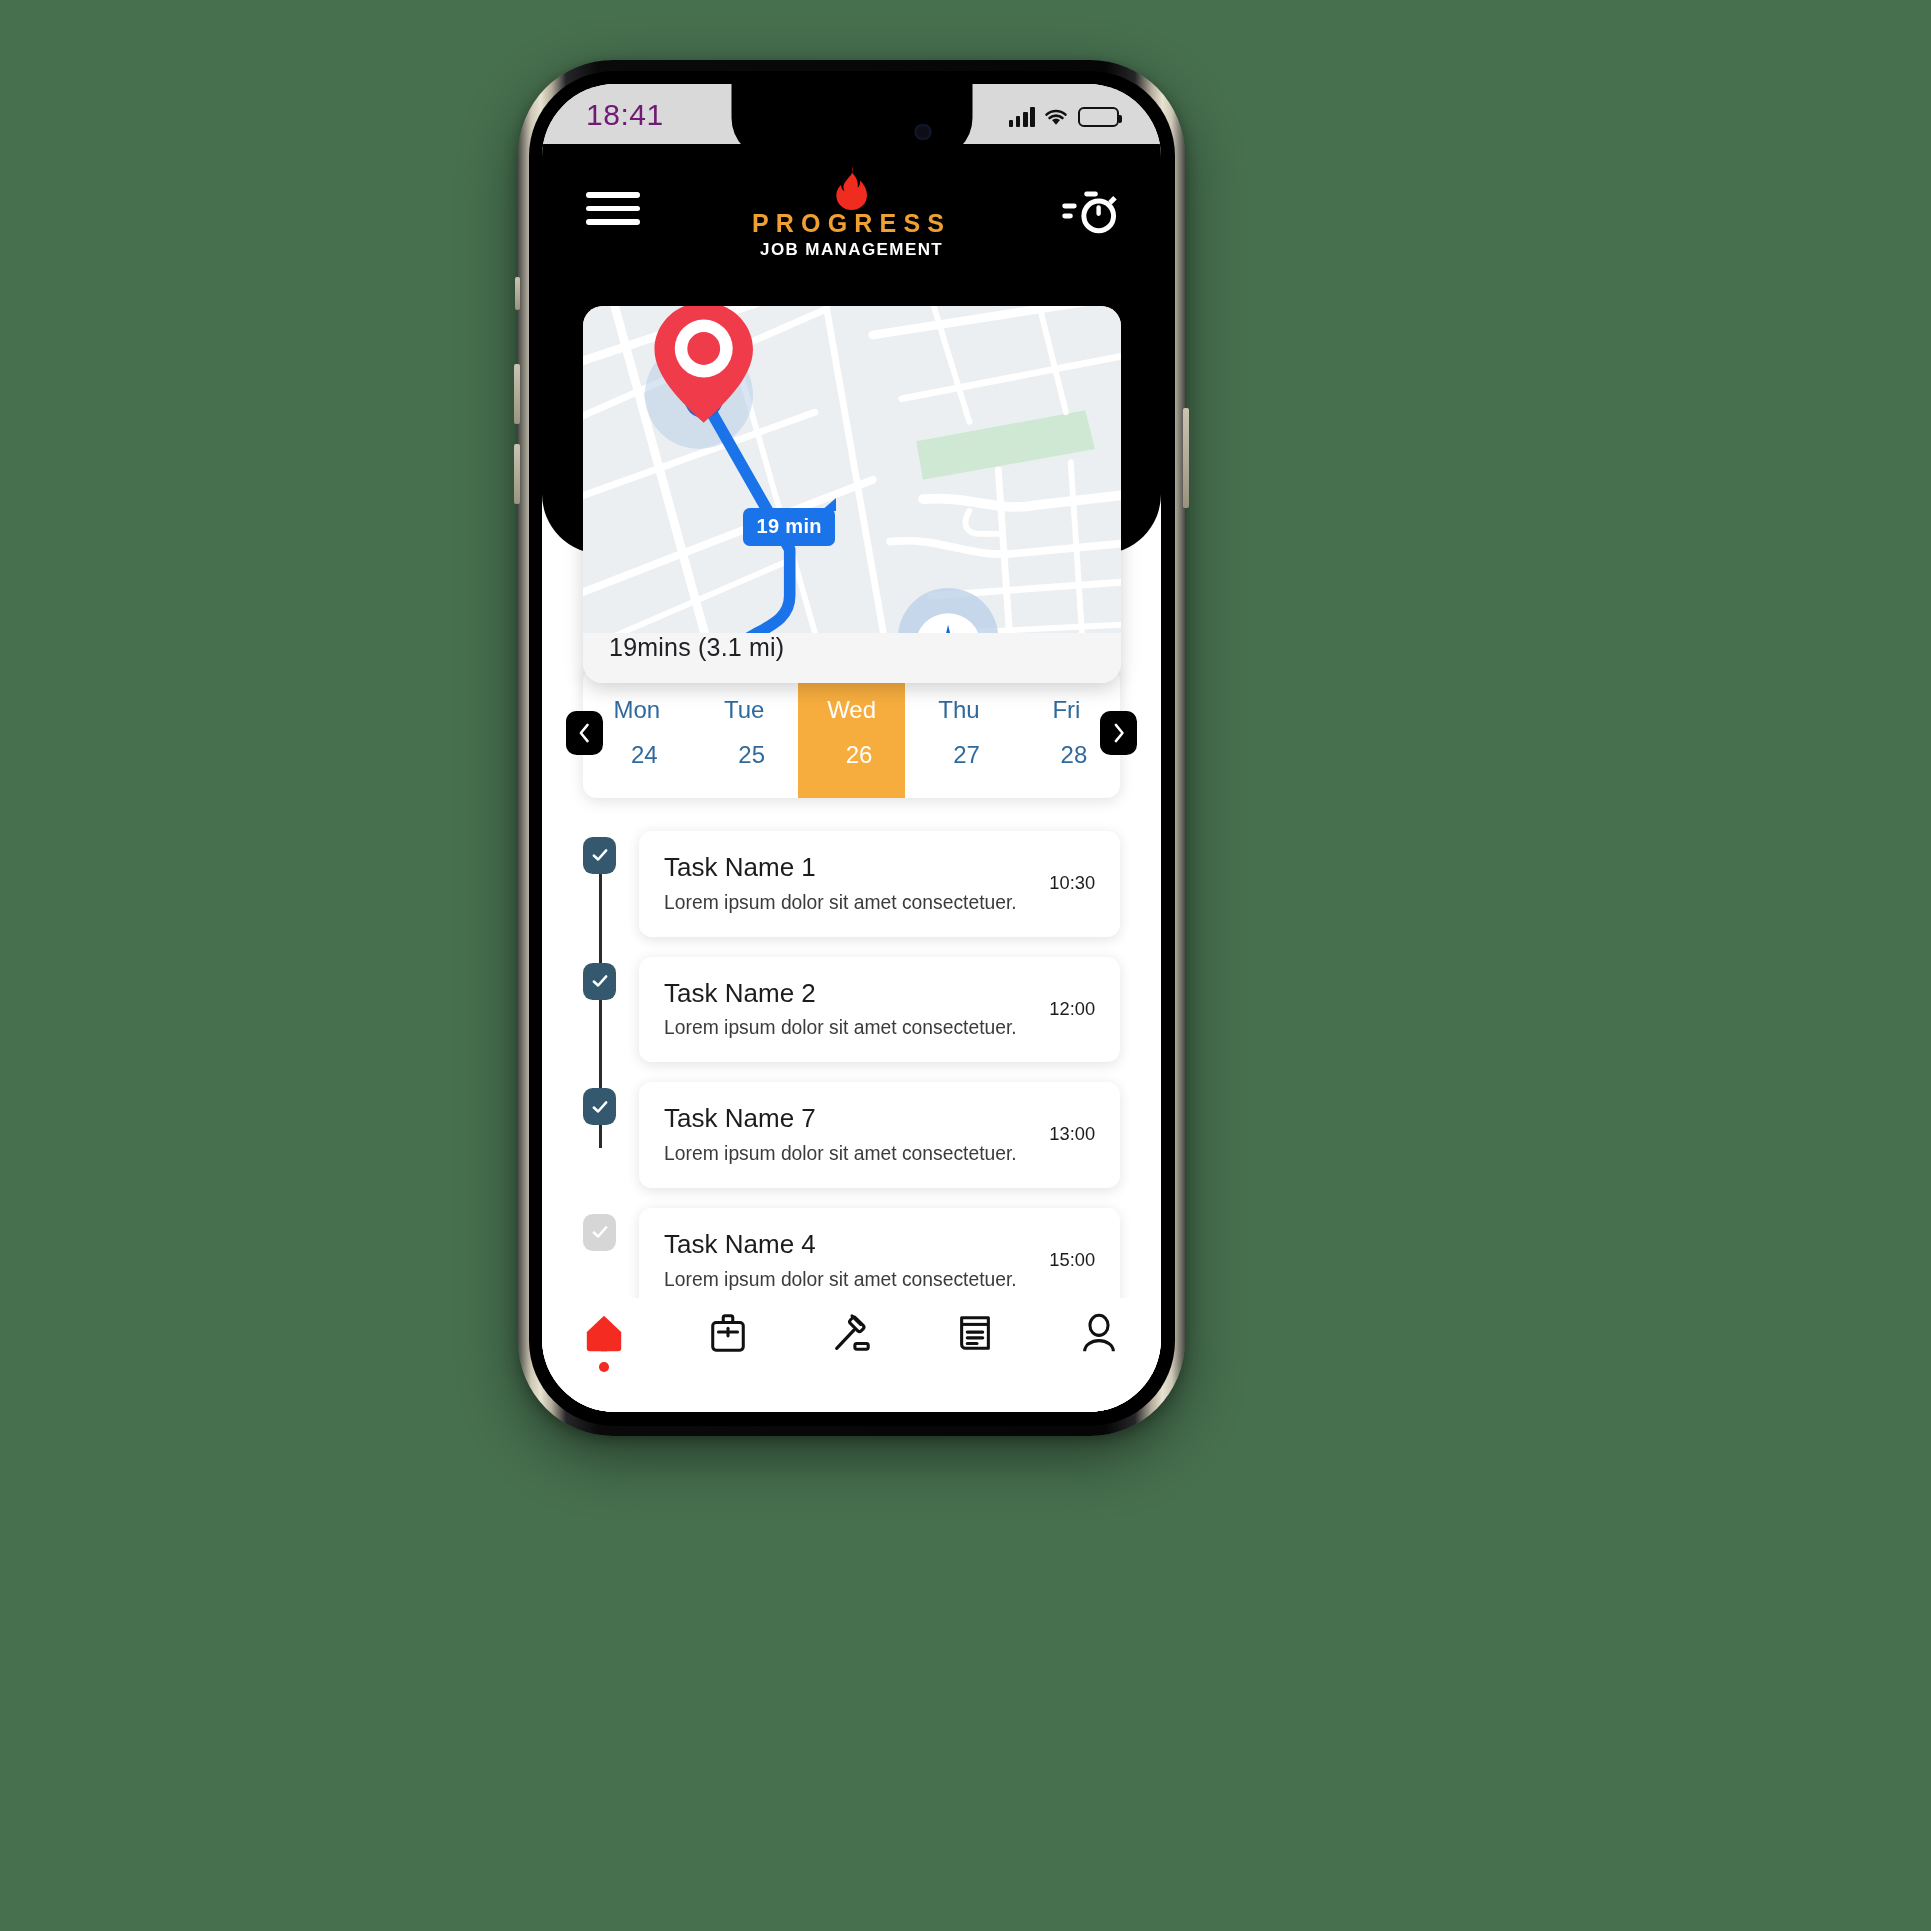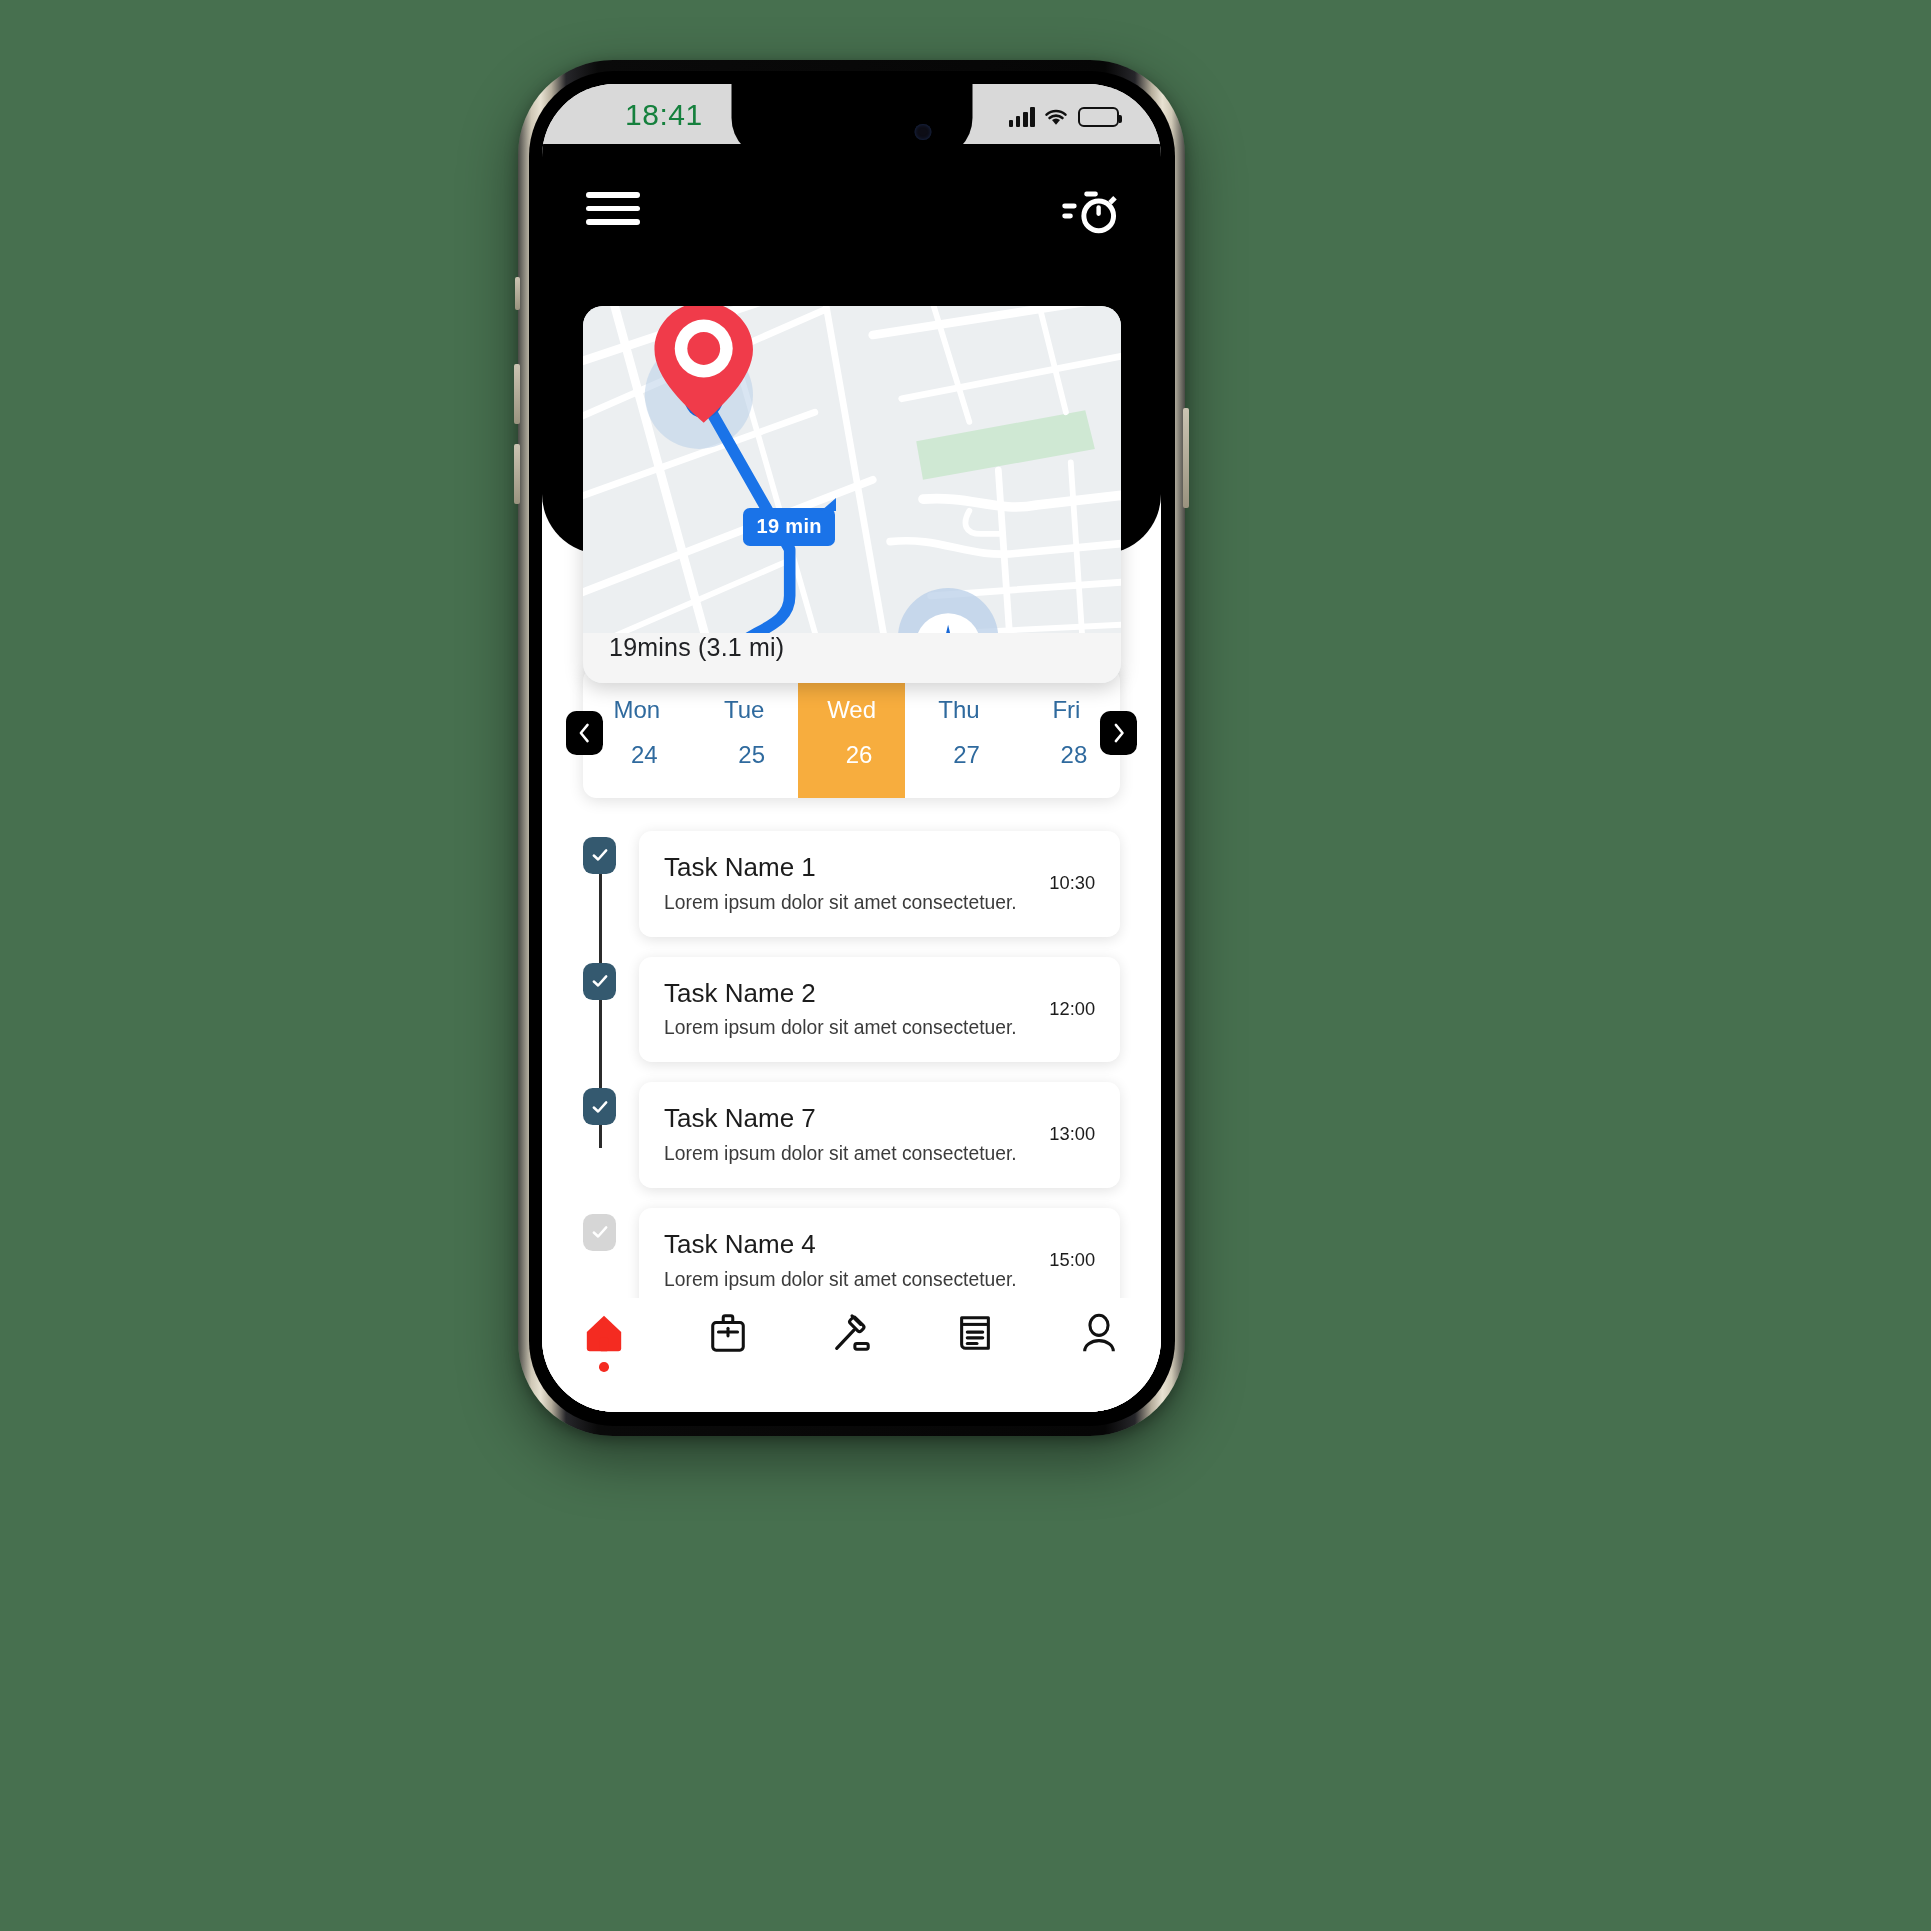--- a/index.html
+++ b/index.html
@@ -42,23 +42,22 @@
   
   #status-bar{
     position:relative; height:60px;
     background:#d9d9d9;
     display:flex; align-items:center;
     padding:0 0 0 0;
     z-index:5;
   }
   #status-time{
     position:absolute; left:44px; top:13.5px;
-    font-size:30px; color:#15803d; letter-spacing:0.5px;
+    font-size:30px; color:#701a75; letter-spacing:0.5px;
     font-family:"Liberation Sans", sans-serif;
-    margin-left:39px;
   }
   #status-right{
     position:absolute; right:42px; top:18.3px;
     display:flex; align-items:flex-end; gap:8.7px; height:25px;
   }
   #signal-icon{ display:flex; align-items:flex-end; gap:2.9px; height:21px; }
   #signal-icon i{ display:block; width:4.3px; background:#111; border-radius:1px; }
   #signal-icon i:nth-child(1){ height:7.7px; }
   #signal-icon i:nth-child(2){ height:11.6px; }
   #signal-icon i:nth-child(3){ height:15.4px; }
@@ -266,20 +265,28 @@
     </div>
 
     <div id="app-header">
 
       <div id="menu-button">
         <span></span>
             <span></span>
             <span></span>
       </div>
 
+      <div id="brand-block">
+        <svg id="brand-flame" viewBox="0 0 60 64">
+          <path d="M31 0c3 10-3 14-7 19-3 4-6 7-6 12 0 2 .6 4 1.7 5.6-3.4-1.3-5-5-5-9.4-4.6 4.4-7 10-7 15.6C7.7 54.6 17.7 64 30 64s22.3-9.4 22.3-21.2c0-9-4.6-16.4-10-21.6.4 4.6-.8 8.6-3.4 10.6 1-7.6-1.4-15.6-7.9-21.8z" fill="#f02b20"></path>
+          <path d="M30.6 22c2.4 6-1.4 9-3.6 12.2-1.7 2.4-3.2 4.4-3.2 7.4 0 6 4.6 10.6 11 10.6s11.3-4.8 11.3-11c0-5.2-2.8-9.6-6-13 .3 3-.5 5.6-2.1 6.9.6-4.8-1.3-9.8-7.4-13.1z" fill="#000" opacity=".0"></path>
+        </svg>
+        <div id="brand-name">PROGRESS</div>
+        <div id="brand-sub">JOB MANAGEMENT</div>
+      </div>
 
       <svg id="timer-button" viewBox="0 0 62 48">
         <rect x="0" y="14" width="15" height="5.2" rx="2.6" fill="#fff"></rect>
         <rect x="0" y="24.5" width="11" height="5.2" rx="2.6" fill="#fff"></rect>
         <rect x="23" y="1.5" width="14" height="5.2" rx="2.2" fill="#fff"></rect>
         <circle cx="38" cy="27" r="15.5" fill="none" stroke="#fff" stroke-width="5.2"></circle>
         <rect x="35.6" y="16" width="4.6" height="11" rx="2.2" fill="#fff"></rect>
         <path d="M48 11.5 l5.2 -5.2 3.6 3.6 -5.2 5.2z" fill="#fff"></path>
       </svg>
     </div>

